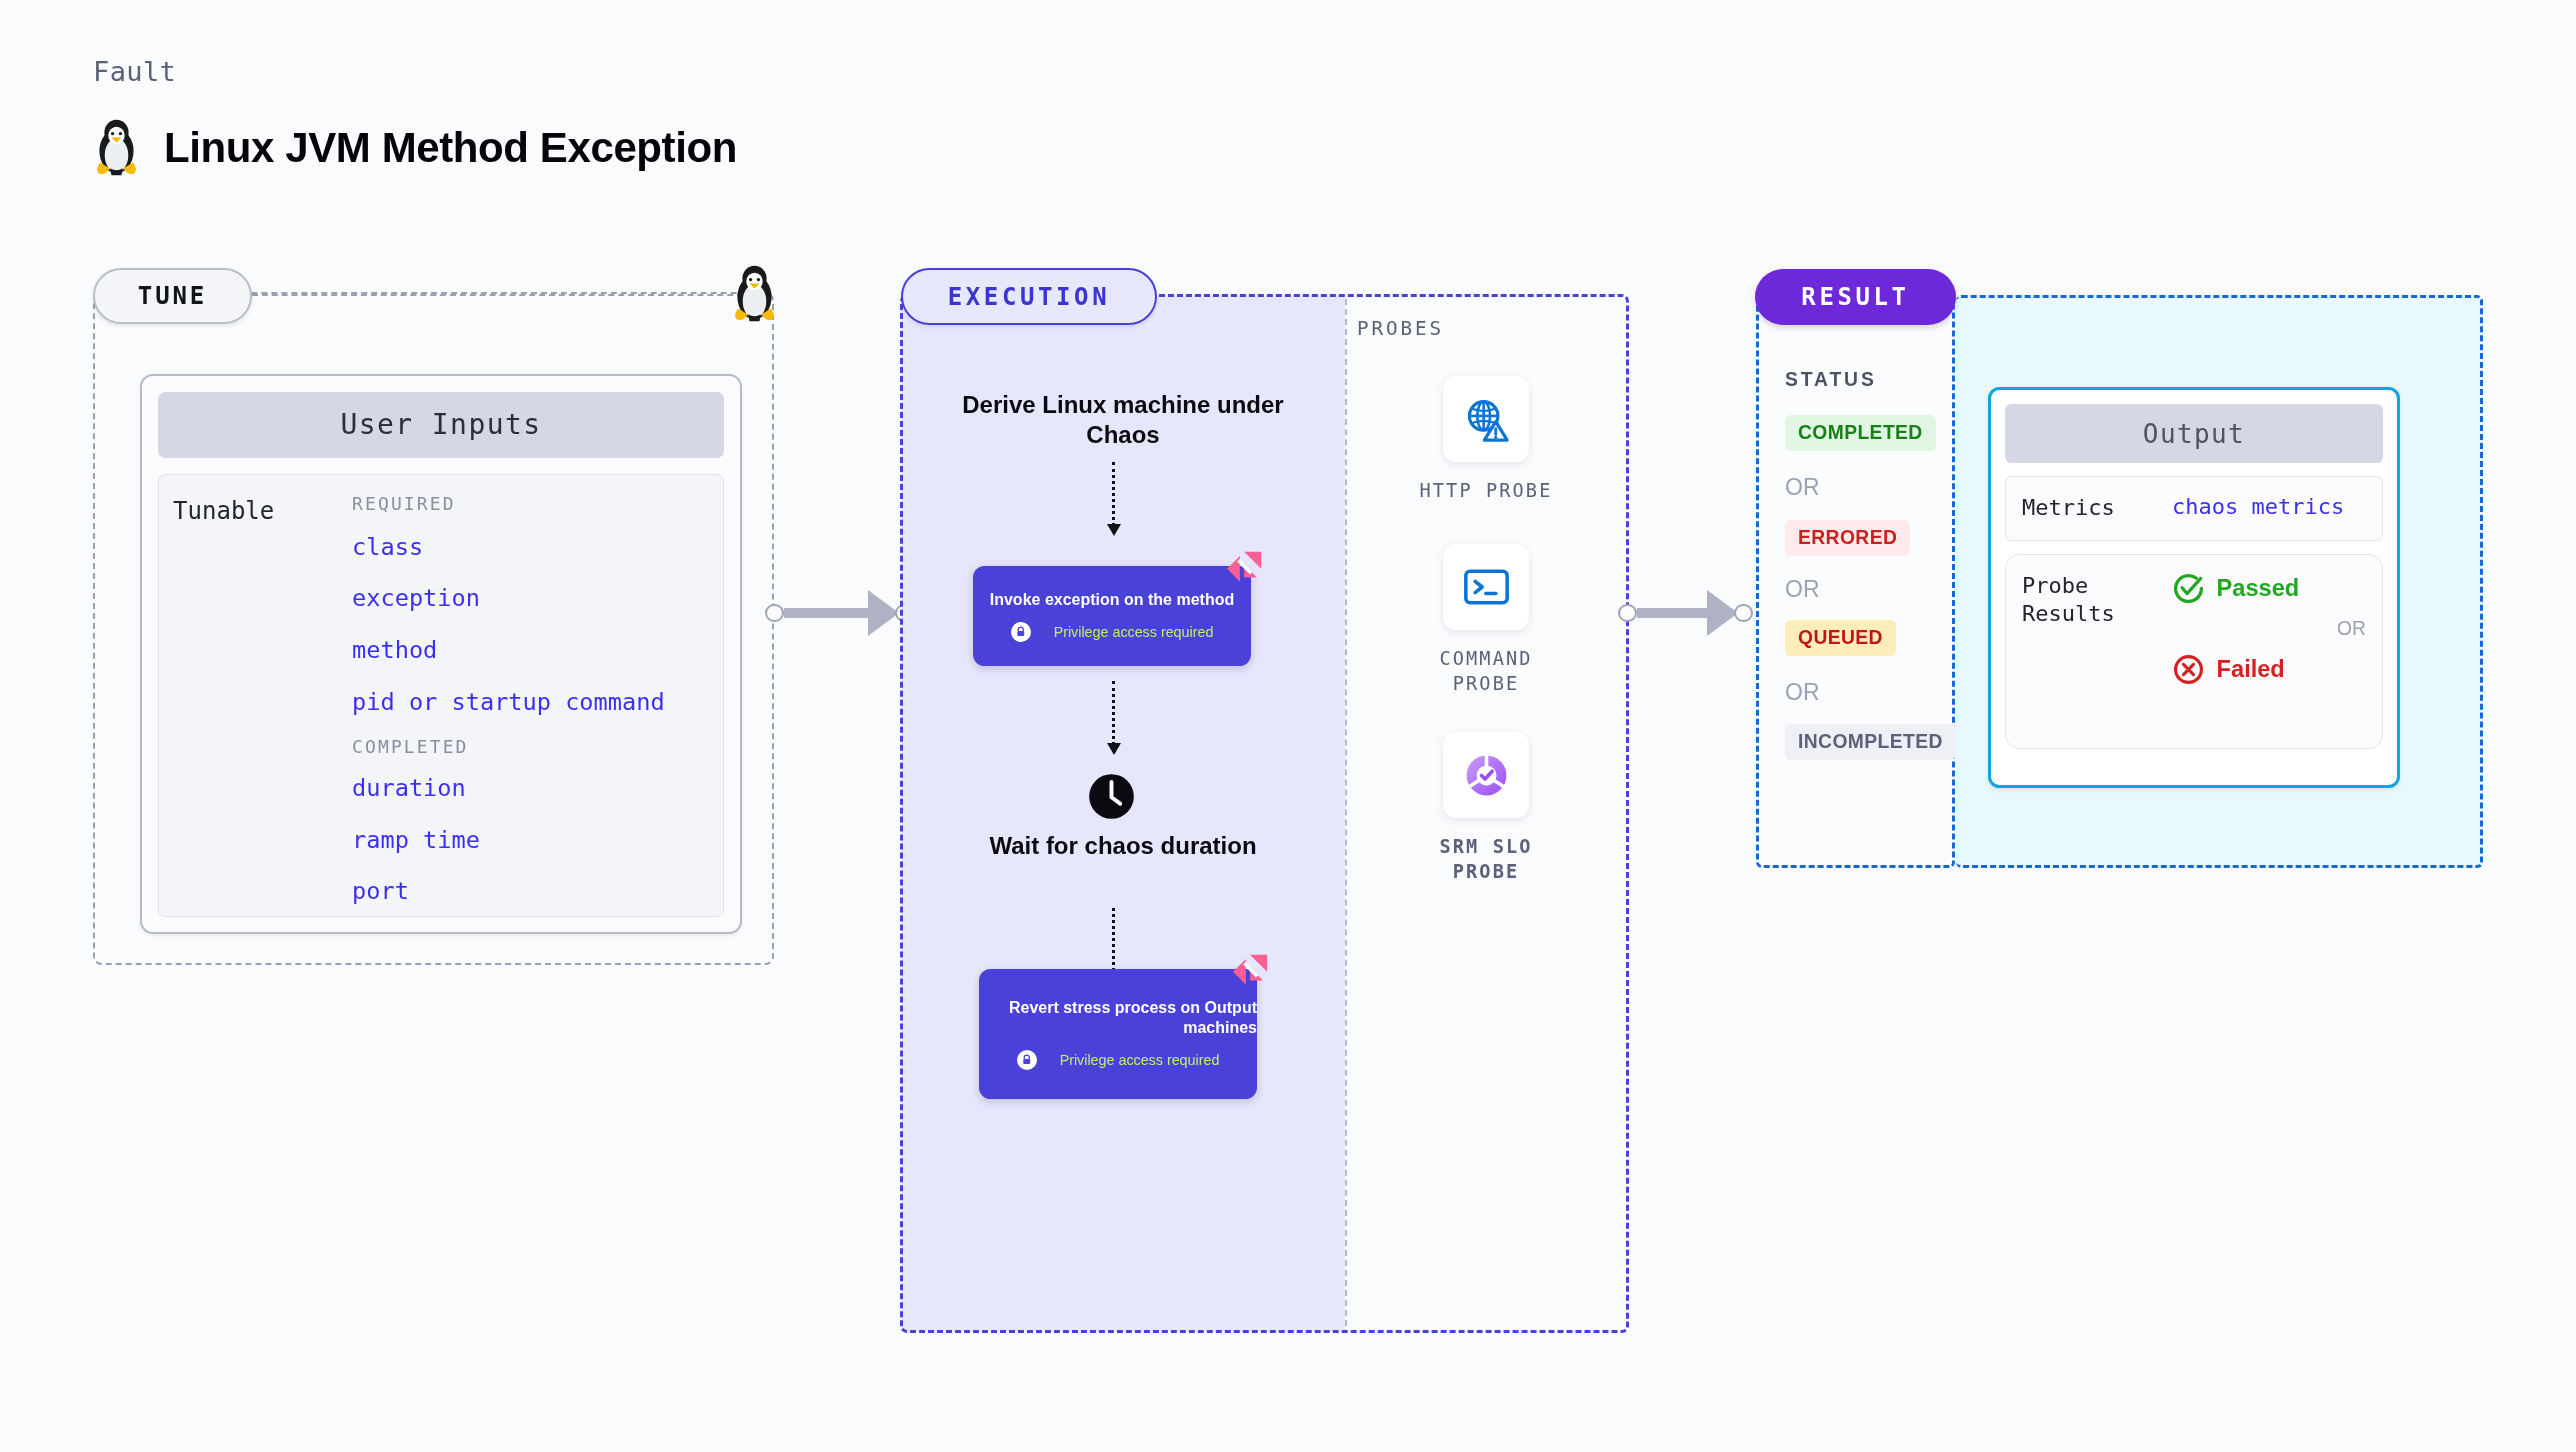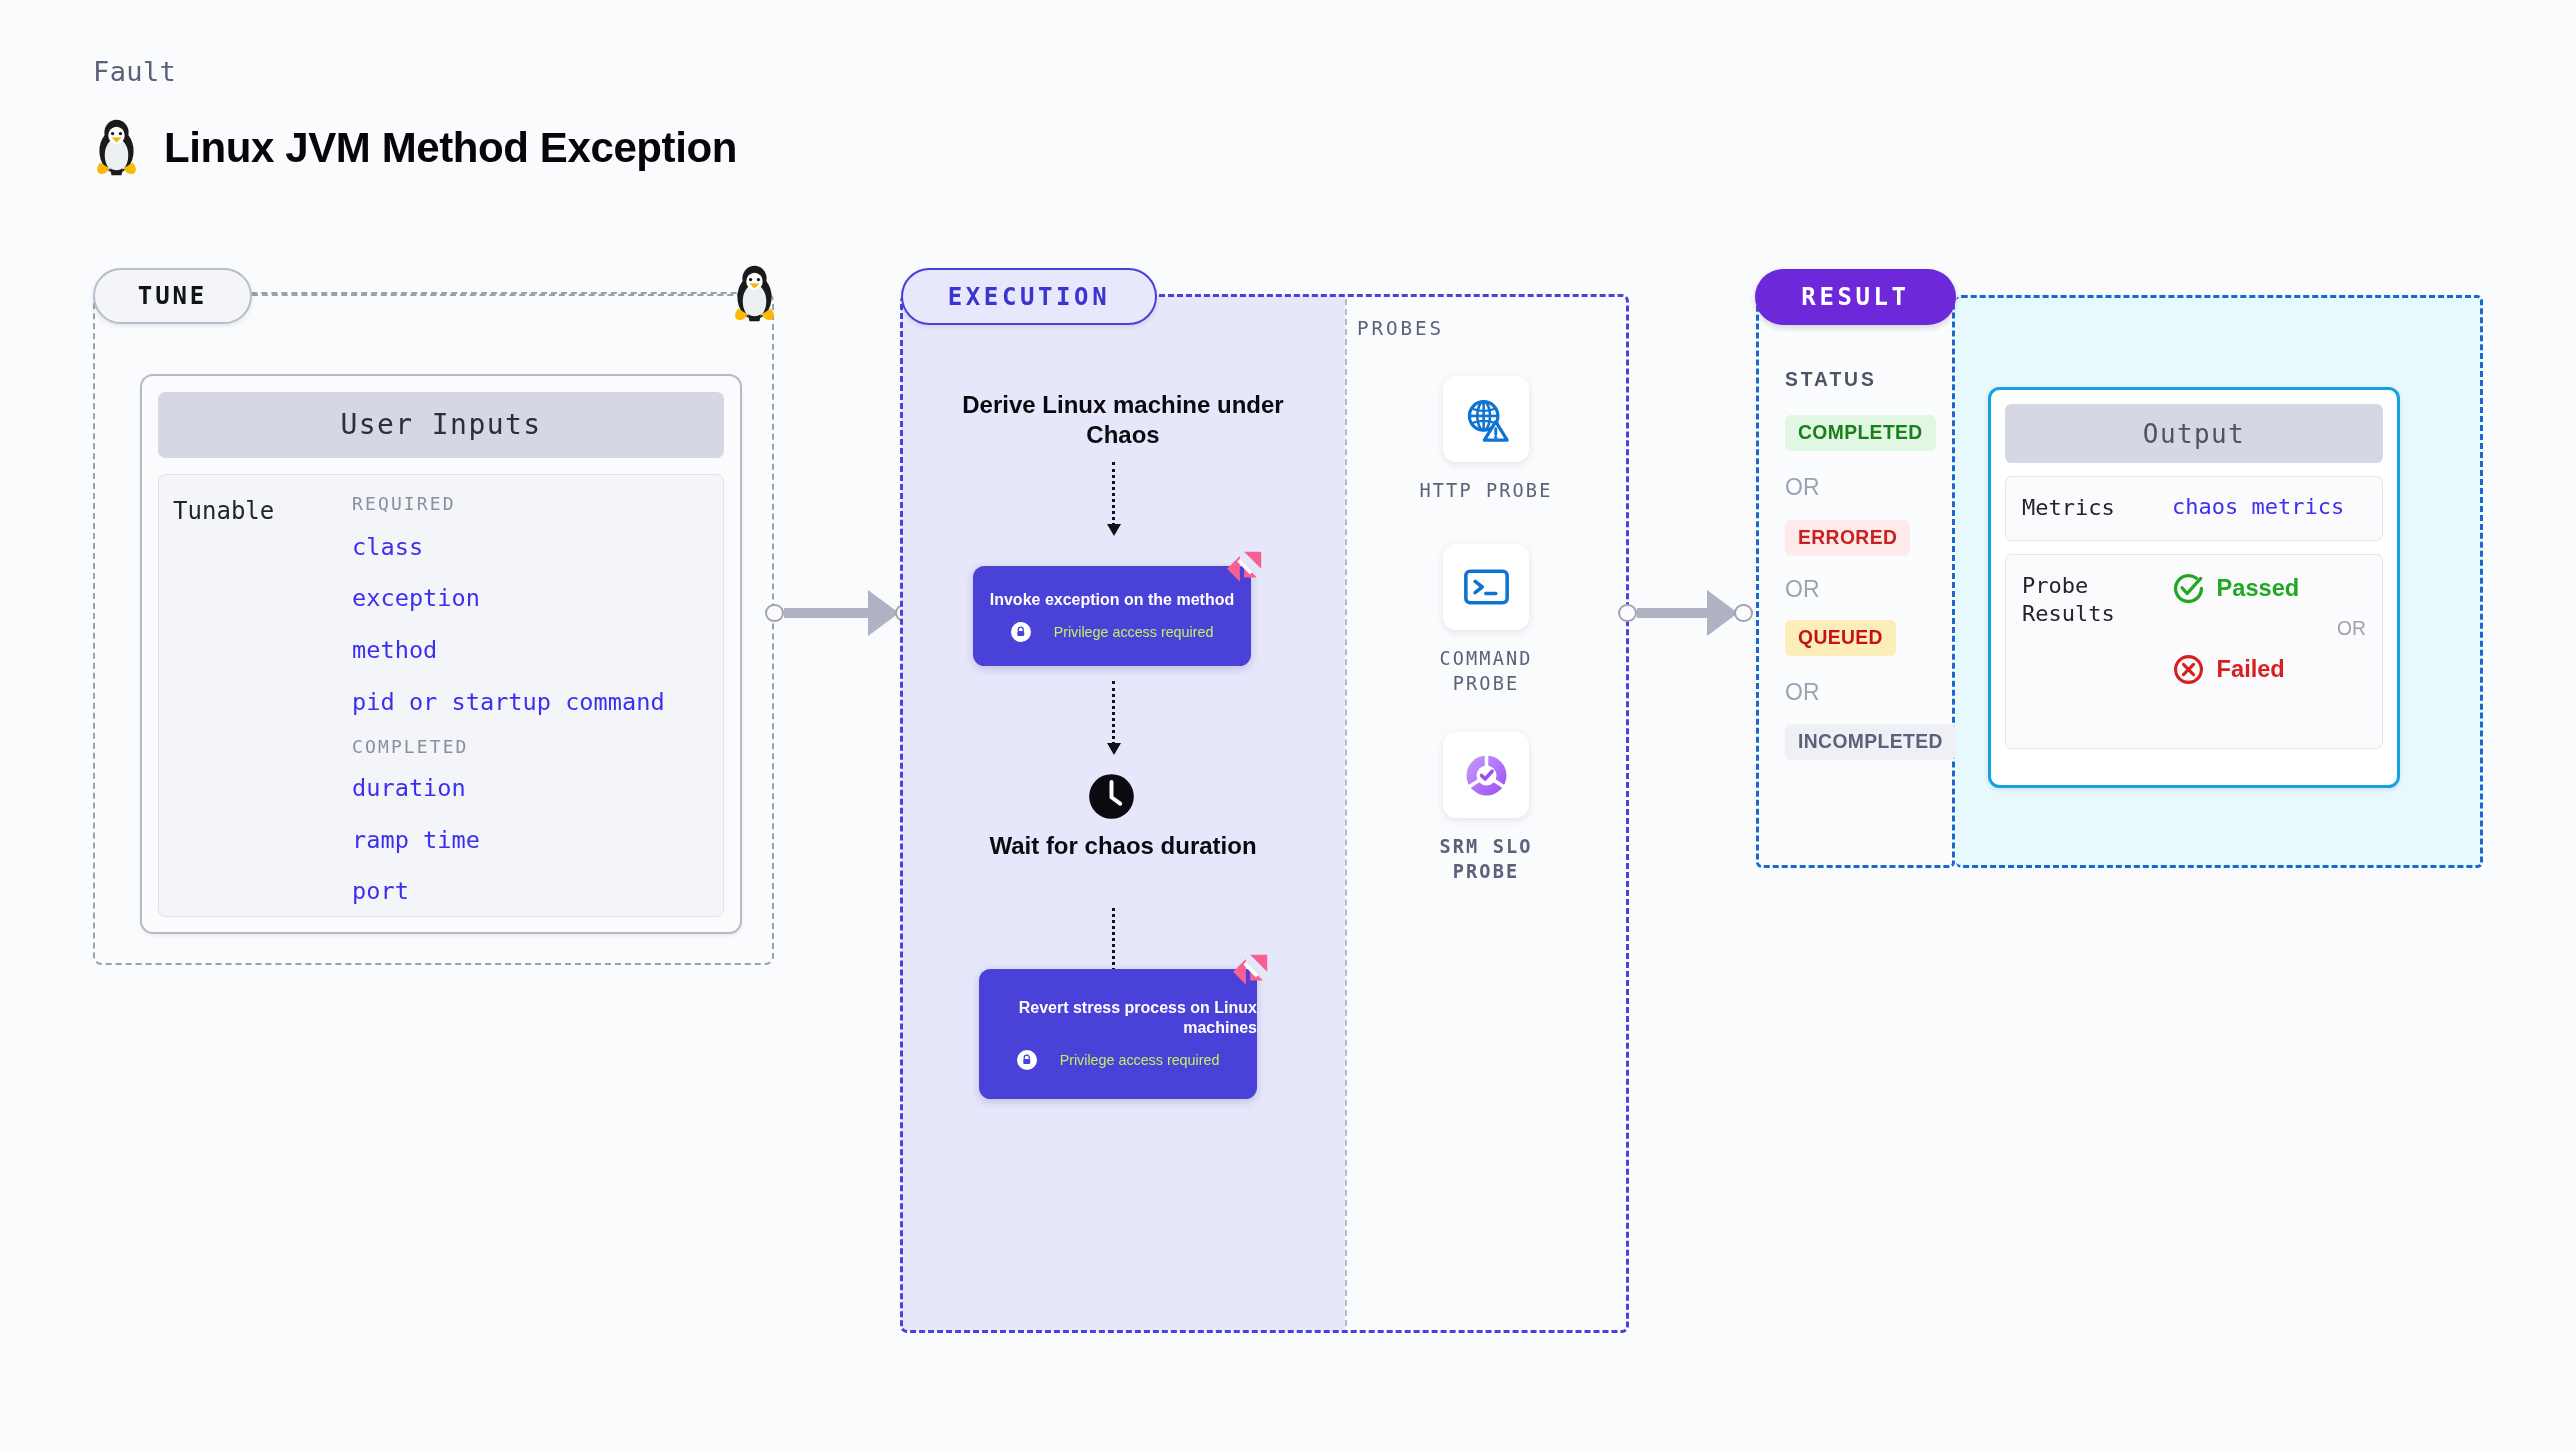--- a/index.html
+++ b/index.html
@@ -277,21 +277,21 @@
     display: flex; padding: 17px 15.8px;
   }
   .out-key {
     font-family: "DejaVu Sans Mono", monospace;
     font-size: 22px; color: #22252f; width: 150px; flex: 0 0 150px; line-height: 1.3;
   }
   .out-val-metrics {
     font-family: "DejaVu Sans Mono", monospace;
     font-size: 22px; color: #3b2ff0;
   }
-  .out-row-probe { height: 195px; }
+  .out-row-probe { height: 195px; border-radius: 14px; }
   .probe-res-col { flex: 1; text-align: right; }
   .res-line { display: flex; align-items: center; gap: 11.5px; }
   .res-text { font-size: 23.6px; font-weight: 700; }
   .res-pass { color: #21a721; }
   .res-fail { color: #d61f1f; }
   .res-or { font-size: 19.3px; color: #9da2b3; margin: 13px 0 13px 2.9px; }
 </style>
 </head>
 <body>
 
@@ -397,21 +397,21 @@
   <div class="exec-title2">Wait for chaos duration</div>
   <div class="dotted-arrow da3"></div>
 
   <div class="exec-card card-revert">
     <svg class="litmus-logo" style="right:-13px;top:-17px" width="44" height="44" viewBox="0 0 62 62">
       <path d="M34 4 L58 4 L58 28 Z" fill="#fa5f92"></path>
       <path d="M28 10 L10 28 L28 46 Z" fill="#fa5f92"></path>
       <path d="M34 22 L52 40 L34 40 Z" fill="#fa5f92"></path>
       <path d="M26 16 L44 34" stroke="#ffffff" stroke-width="5" fill="none"></path>
     </svg>
-    <div class="cardtitle">Revert stress process on Linux machines</div>
+    <div class="cardtitle">Revert stress process on Output machines</div>
     <div class="priv">
       <span class="lock-badge">
         <svg width="11.5" height="11.5" viewBox="0 0 16 16">
             <path d="M4.5 7V5a3.5 3.5 0 017 0v2" stroke="#4a41d9" stroke-width="1.8" fill="none"></path>
             <rect x="3.2" y="7" width="9.6" height="7" rx="1.6" fill="#4a41d9"></rect>
           </svg>
       </span>
       <span>Privilege access required</span>
     </div>
   </div>

